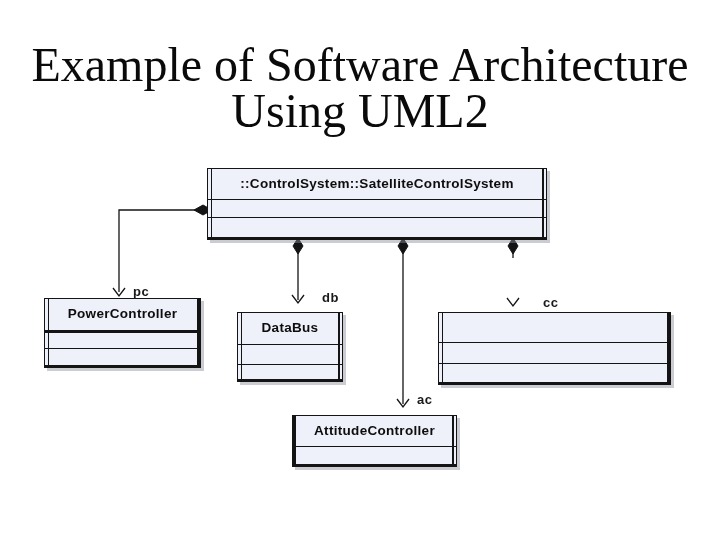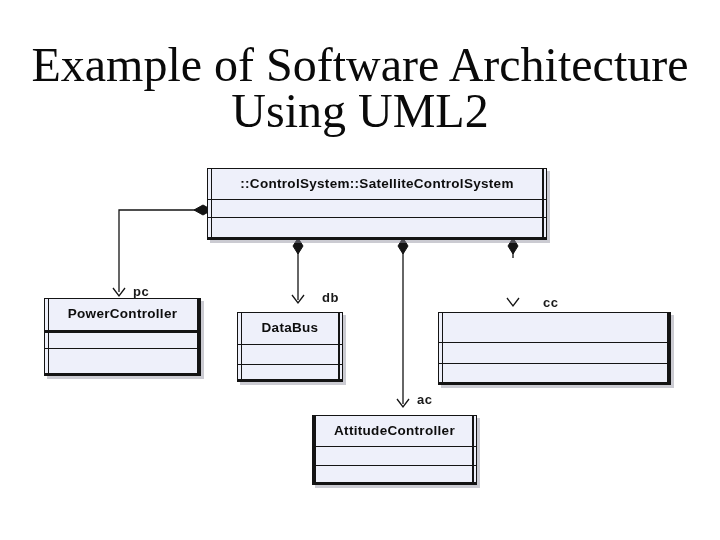--- a/index.html
+++ b/index.html
@@ -44,33 +44,33 @@
     font-weight:bold; font-size:13.5px; line-height:30px;
     letter-spacing:0.3px; color:#0d0d0d;
     white-space:nowrap;
   }
 
   
   #box-control-system            { left:207px; top:168px; width:340px; height:72px; }
   #box-control-system .sep1      { top:30px; }
   #box-control-system .sep2      { top:48px; }
 
-  #box-power-controller          { left:44px;  top:298px; width:157px; height:78px;padding-left:16px; }
+  #box-power-controller          { left:44px;  top:298px; width:157px; height:70px;padding-left:16px; }
   #box-power-controller .sep1    { top:31px; }
   #box-power-controller .sep2    { top:49px; }
 
   #box-data-bus                  { left:237px; top:312px; width:106px; height:70px; }
   #box-data-bus .sep1            { top:31px; }
   #box-data-bus .sep2            { top:51px; }
 
   #box-communications-controller { left:438px; top:312px; width:233px; height:73px; }
   #box-communications-controller .sep1 { top:29px; }
   #box-communications-controller .sep2 { top:50px; }
 
-  #box-attitude-controller       { left:312px; top:415px; width:165px; height:70px; }
+  #box-attitude-controller       { left:292px; top:415px; width:165px; height:52px; }
   #box-attitude-controller .sep1 { top:30px; }
   #box-attitude-controller .sep2 { top:49px; }
 
   
   .connector-layer { position:absolute; left:0; top:0; width:720px; height:540px; }
   .connector-layer path, .connector-layer polyline {
     stroke:#141414; stroke-width:1.3; fill:none;
   }
   .connector-layer polygon { fill:#141414; stroke:#141414; }
 

